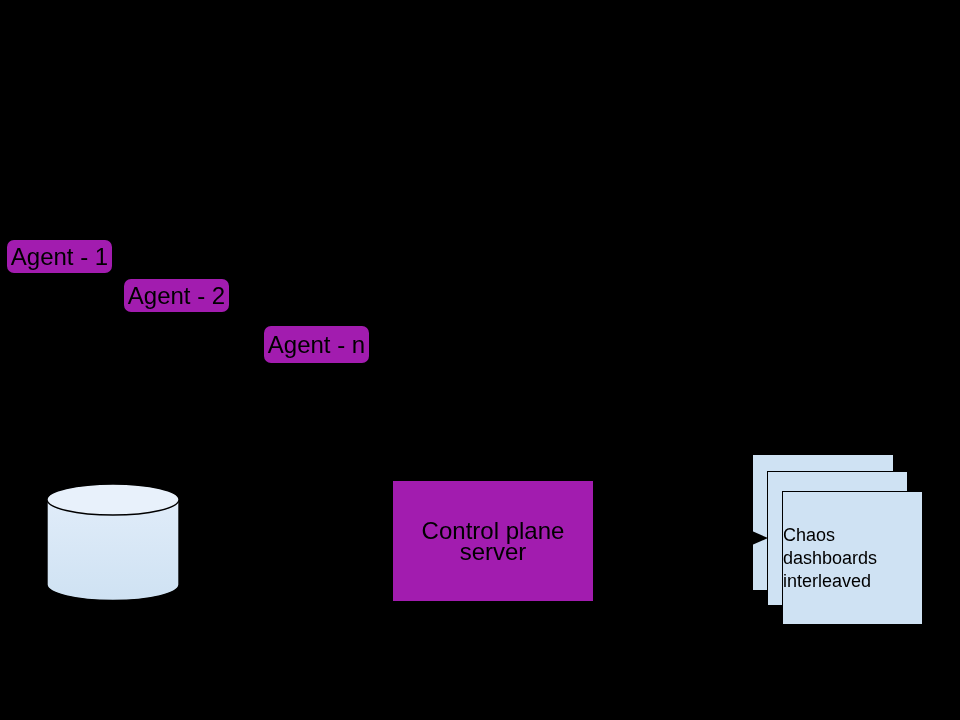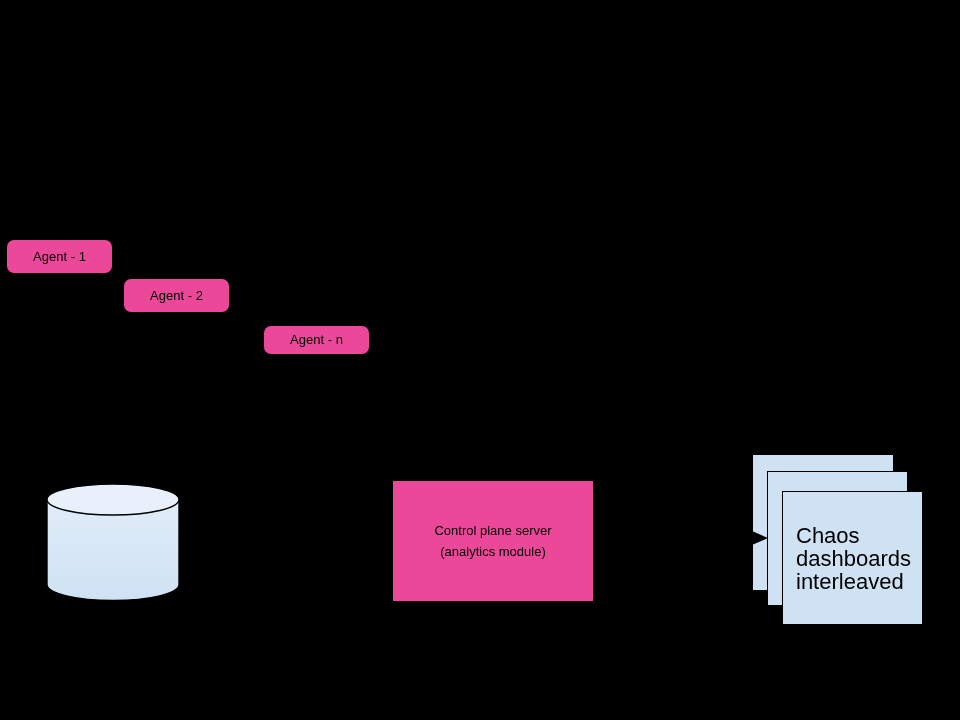--- a/index.html
+++ b/index.html
@@ -7,23 +7,23 @@
     position: relative;
     width: 960px;
     height: 720px;
     background: #000000;
     overflow: hidden;
     font-family: "Liberation Sans", sans-serif;
     color: #000000;
   }
   .node {
     position: absolute;
-    background: #ec4899;
+    background: #a21caf;
     box-sizing: border-box;
-    font-size: 13px;
+    font-size: 24px;
     line-height: 22px;
   }
   .agent {
     border-radius: 7px;
     display: flex;
     align-items: center;
     justify-content: center;
   }
   .control-plane {
     display: flex;
@@ -32,22 +32,21 @@
     justify-content: center;
     text-align: center;
     line-height: 21px;
   }
   .card { position: absolute; background: #cfe2f3; box-sizing: border-box; }
   .card.bordered { border: 1px solid #000000; }
   .card-front {
     display: flex;
     flex-direction: column;
     justify-content: center;
-    padding-left: 13px;
-    font-size: 22px;
+    font-size: 18px;
     line-height: 23px;
   }
   .cyl-wrap { position: absolute; }
   .cyl-label {
     position: absolute;
     left: 15px;
     top: 42px;
     font-size: 18px;
     line-height: 22px;
     white-space: nowrap;
@@ -73,40 +72,39 @@
 <div class="canvas">
 
   <div class="node agent" style="left:7px; top:240px; width:105px; height:33px;">
     <span class="txt">Agent - 1</span>
   </div>
 
   <div class="node agent" style="left:124px; top:279px; width:105px; height:33px;">
     <span class="txt">Agent - 2</span>
   </div>
 
-  <div class="node agent" style="left:264px; top:326px; width:105px; height:28px;align-items:center;">
+  <div class="node agent" style="left:264px; top:326px; width:105px; height:37px;align-items:center;">
     <span class="txt">Agent - n</span>
   </div>
 
   <div class="cyl-wrap" style="left:46px; top:483px; width:134px; height:120px;">
     <svg width="134" height="120" viewBox="0 0 134 120">
       <defs>
         <linearGradient id="cylBody" x1="0" y1="0" x2="0" y2="1">
           <stop offset="0" stop-color="#e0ecf9"></stop>
           <stop offset="1" stop-color="#cfe2f3"></stop>
         </linearGradient>
       </defs>
       <path d="M 1 16.5 L 1 101.5 A 66 16 0 0 0 133 101.5 L 133 16.5" fill="url(#cylBody)" stroke="#000000" stroke-width="1.4"></path>
       <ellipse cx="67" cy="16.5" rx="66" ry="15.5" fill="#e8f1fb" stroke="#000000" stroke-width="1.4"></ellipse>
     </svg>
   </div>
 
   <div class="node control-plane" style="left:393px; top:481px; width:200px; height:120px;">
     <span class="txt">Control plane server</span>
-    <span class="txt">(analytics module)</span>
   </div>
 
   <div class="connector-line" style="left:593px; top:538px; width:160px;"></div>
 
   <div class="card" style="left:753px; top:455px; width:140px; height:135px; z-index:1;"></div>
 
   <div class="arrowhead" style="left:752px; top:531px; z-index:2;"></div>
 
   <div class="card bordered" style="left:767px; top:471px; width:141px; height:135px; z-index:3;"></div>
 

